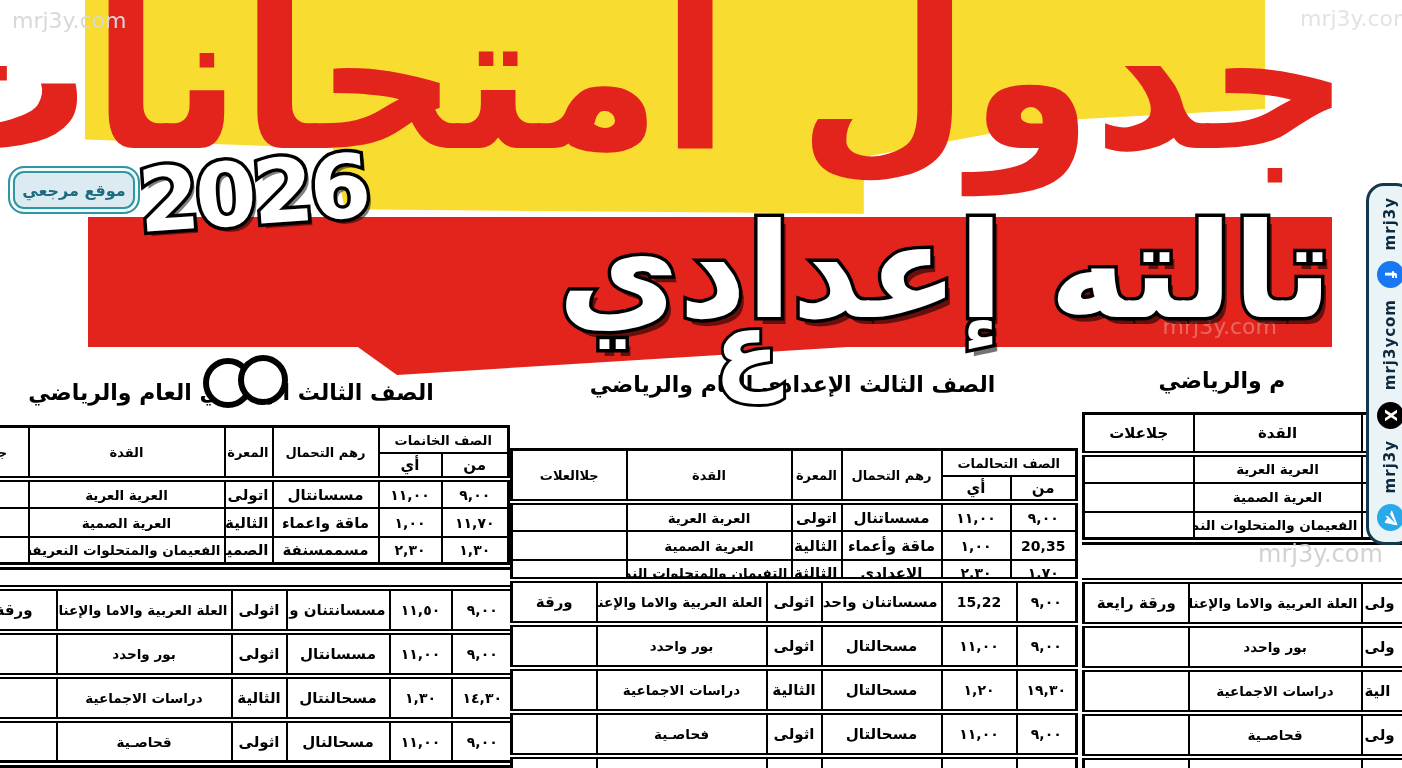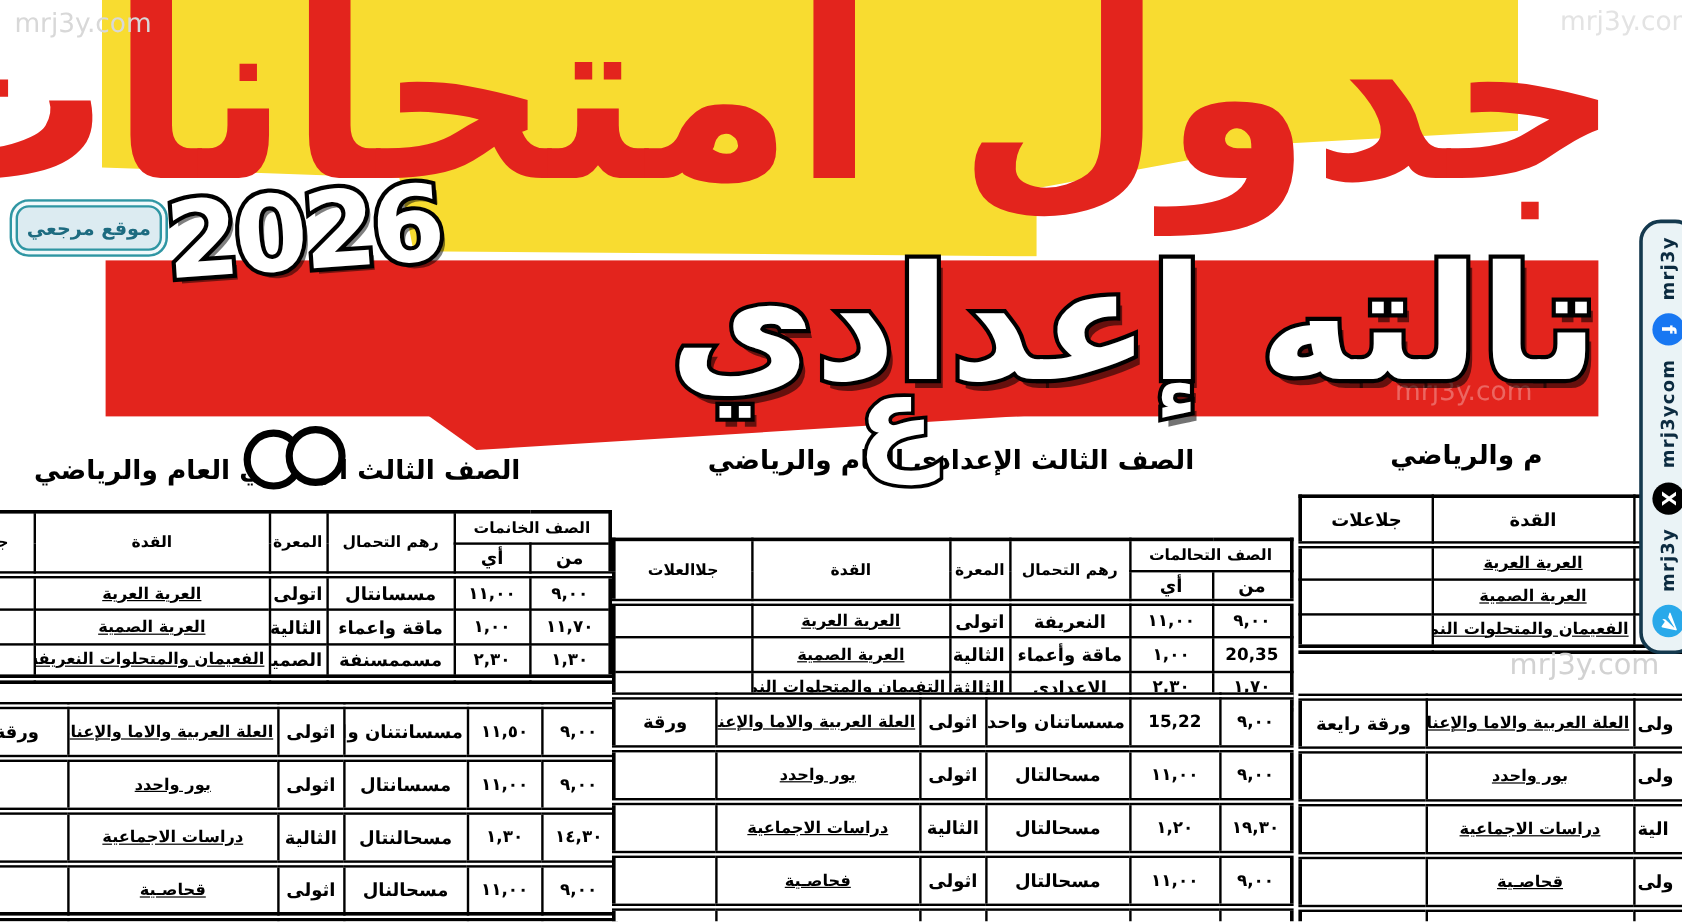--- a/index.html
+++ b/index.html
@@ -36,21 +36,21 @@
   .deco-ain{position:absolute;left:714px;top:300px;font-size:96px;line-height:96px;font-weight:700;
       color:#fff;-webkit-text-stroke:6px #000;paint-order:stroke fill;z-index:5;}
   
   .sec-title{position:absolute;direction:rtl;text-align:center;font-weight:700;font-size:22px;
       color:#000;white-space:nowrap;z-index:3;}
   
   .tbl{position:absolute;border-collapse:collapse;table-layout:fixed;direction:rtl;background:#fff;
       border:3px solid #000;z-index:2;}
   .tbl th,.tbl td{border:2px solid #000;font-weight:700;text-align:center;color:#000;
       overflow:hidden;white-space:nowrap;font-size:15px;padding:1px 3px;}
-  .tbl td.c-subject{font-size:13.5px;text-decoration:underline;}
+  .tbl td.c-subject{font-size:13.5px;}
   .tbl td.c-to,.tbl td.c-from{font-size:14px;}
   .upper{border-bottom:8px double #000;}
   .upper thead{border-bottom:6px double #000;}
   .upper thead tr.h-top th{height:22px;font-size:13px;}
   .upper thead tr.h-sub th{height:20px;font-size:15px;}
   .upper tbody tr{height:29px;}
   .lower{border-top:6px double #000;border-bottom:8px double #000;}
   .lower tbody tr{height:44px;}
   .lower tbody tr:not(:first-child) td{border-top:6px double #000;}
   .rt .c-period{text-align:left;padding-left:2px;}
@@ -206,21 +206,21 @@
       </tr>
       <tr class="h-sub">
         <th>من</th>
         <th>أي</th>
       </tr>
     </thead>
     <tbody>
         <tr>
           <td class="c-from">٩,٠٠</td>
           <td class="c-to">١١,٠٠</td>
-          <td class="c-exam">النعريفة</td>
+          <td class="c-exam">مسساتنال</td>
           <td class="c-period">اتولى</td>
           <td class="c-subject">العربة العرية</td>
           <td class="c-notes"></td>
         </tr>
         <tr>
           <td class="c-from">20,35</td>
           <td class="c-to">١,٠٠</td>
           <td class="c-exam">ماقة وأعماء</td>
           <td class="c-period">الثالية</td>
           <td class="c-subject">العرية الصمية</td>

